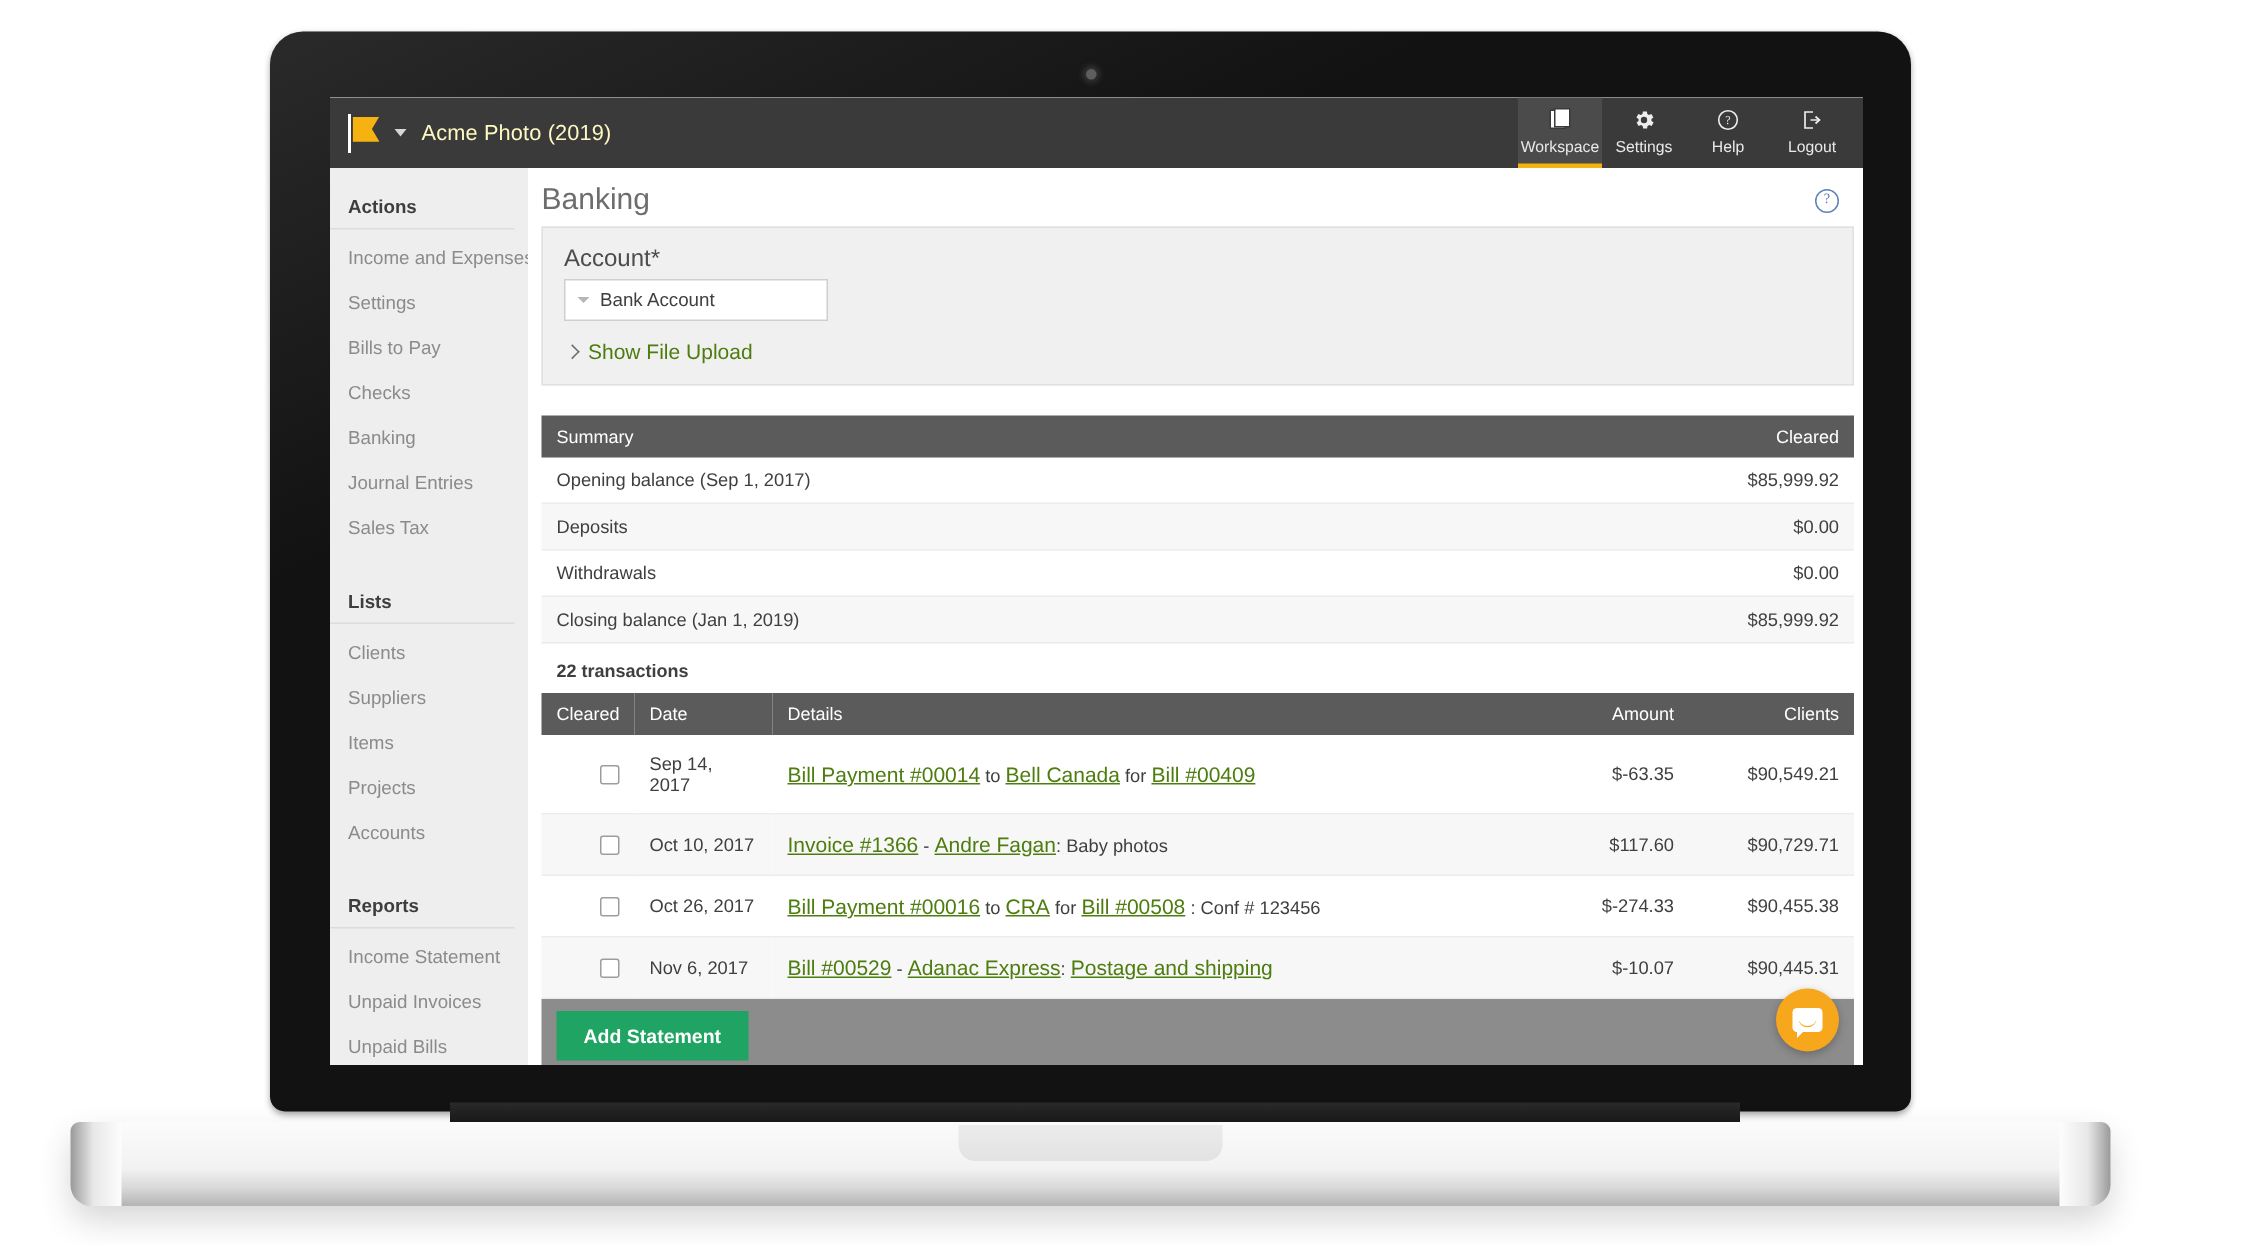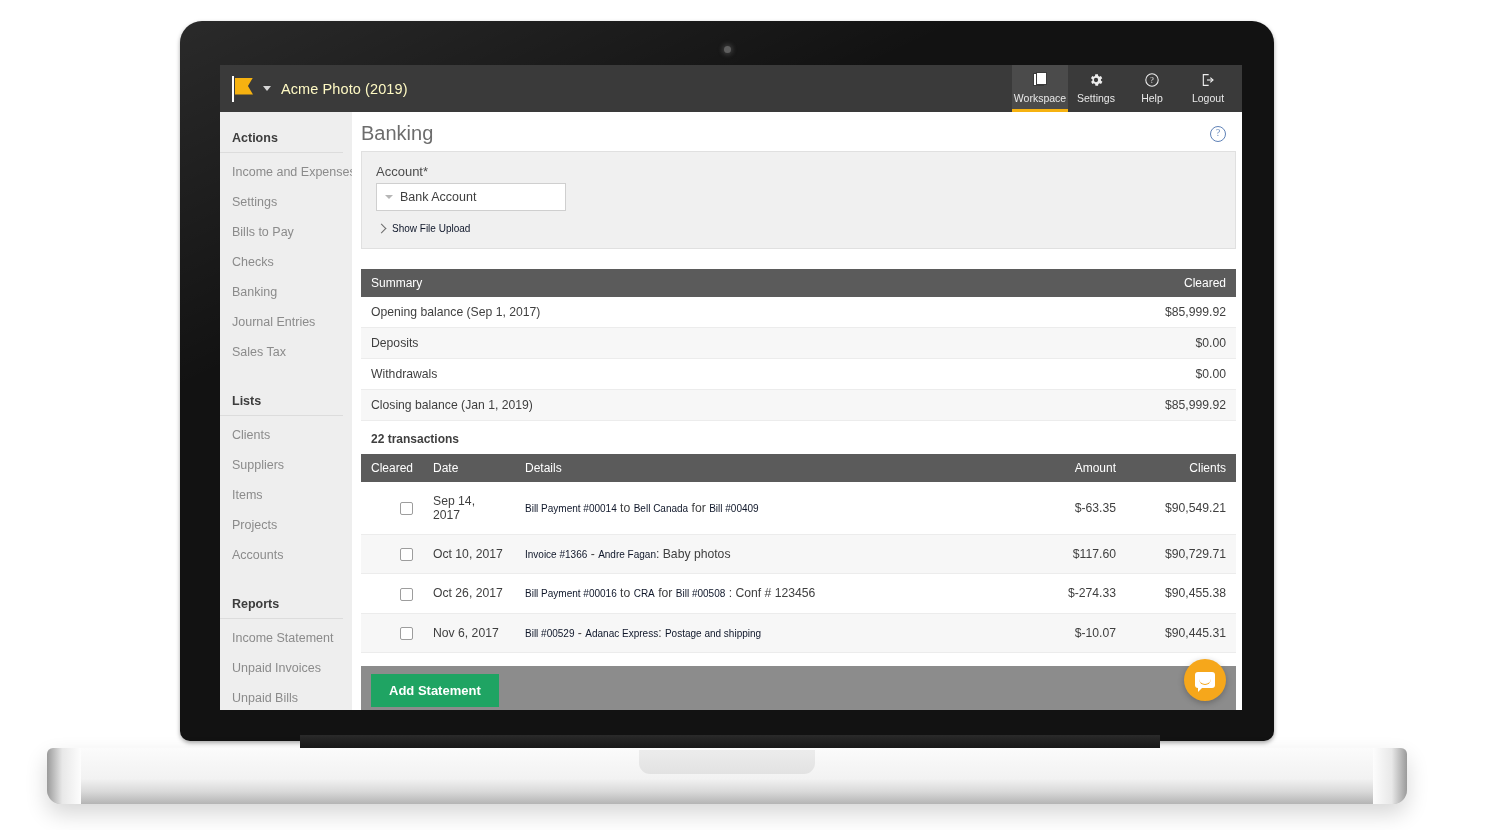--- a/index.html
+++ b/index.html
@@ -185,52 +185,52 @@
   }
 
   .form-card {
     background: #f0f0f0;
     border: 1px solid #e0e0e0;
     margin: 0 6px 0 9px;
     padding: 12px 14px 14px 14px;
   }
   .field-row { display: flex; gap: 14px; }
   .field { display: flex; flex-direction: column; }
-  .field-label { font-size: 13px; color: #4d4d4d; margin-bottom: 4px; }
+  .field-label { font-size: 16px; color: #4d4d4d; margin-bottom: 4px; }
   .input-box {
     height: 28px; background: #fff;
     border: 1px solid #cfcfcf;
     display: flex; align-items: center;
     padding: 0 8px;
     font-size: 12.5px; color: #3f3f3f;
     box-sizing: border-box;
   }
-  .input-box.w-account { width: 190px; text-align: right; }
+  .input-box.w-account { width: 176px; text-align: right; }
   .input-box.w-date { width: 220px; border: 1px solid #63a0d8; justify-content: space-between; }
   .sel-caret {
     width: 0; height: 0;
     border-left: 4px solid transparent; border-right: 4px solid transparent;
     border-top: 4px solid #b6b6b6;
     margin-right: 7px;
   }
   .cal-ico { color: #9aa3ad; font-size: 11px; }
 
   .file-upload-row {
     display: flex; align-items: center; gap: 7px;
     margin-top: 12px;
   }
   .chev-right {
     width: 6px; height: 6px;
     border-top: 1.6px solid #6c6c6c;
     border-right: 1.6px solid #6c6c6c;
     transform: rotate(45deg);
     margin-left: 2px;
   }
-  .link { color: #0f172a; font-size: 10px; text-decoration: none; cursor: pointer; }
-  .link.u { }
+  .link { color: #4d7c0f; font-size: 14px; text-decoration: none; cursor: pointer; }
+  .link.u { text-decoration: underline; }
 
   
   .tbl { width: 100%; border-collapse: collapse; table-layout: fixed; }
   .section-pad { padding: 0 6px 0 9px; }
 
   .tbl thead th {
     background: #5b5b5b; color: #ffffff;
     font-size: 12px; font-weight: normal;
     text-align: left;
     padding: 7px 10px;

